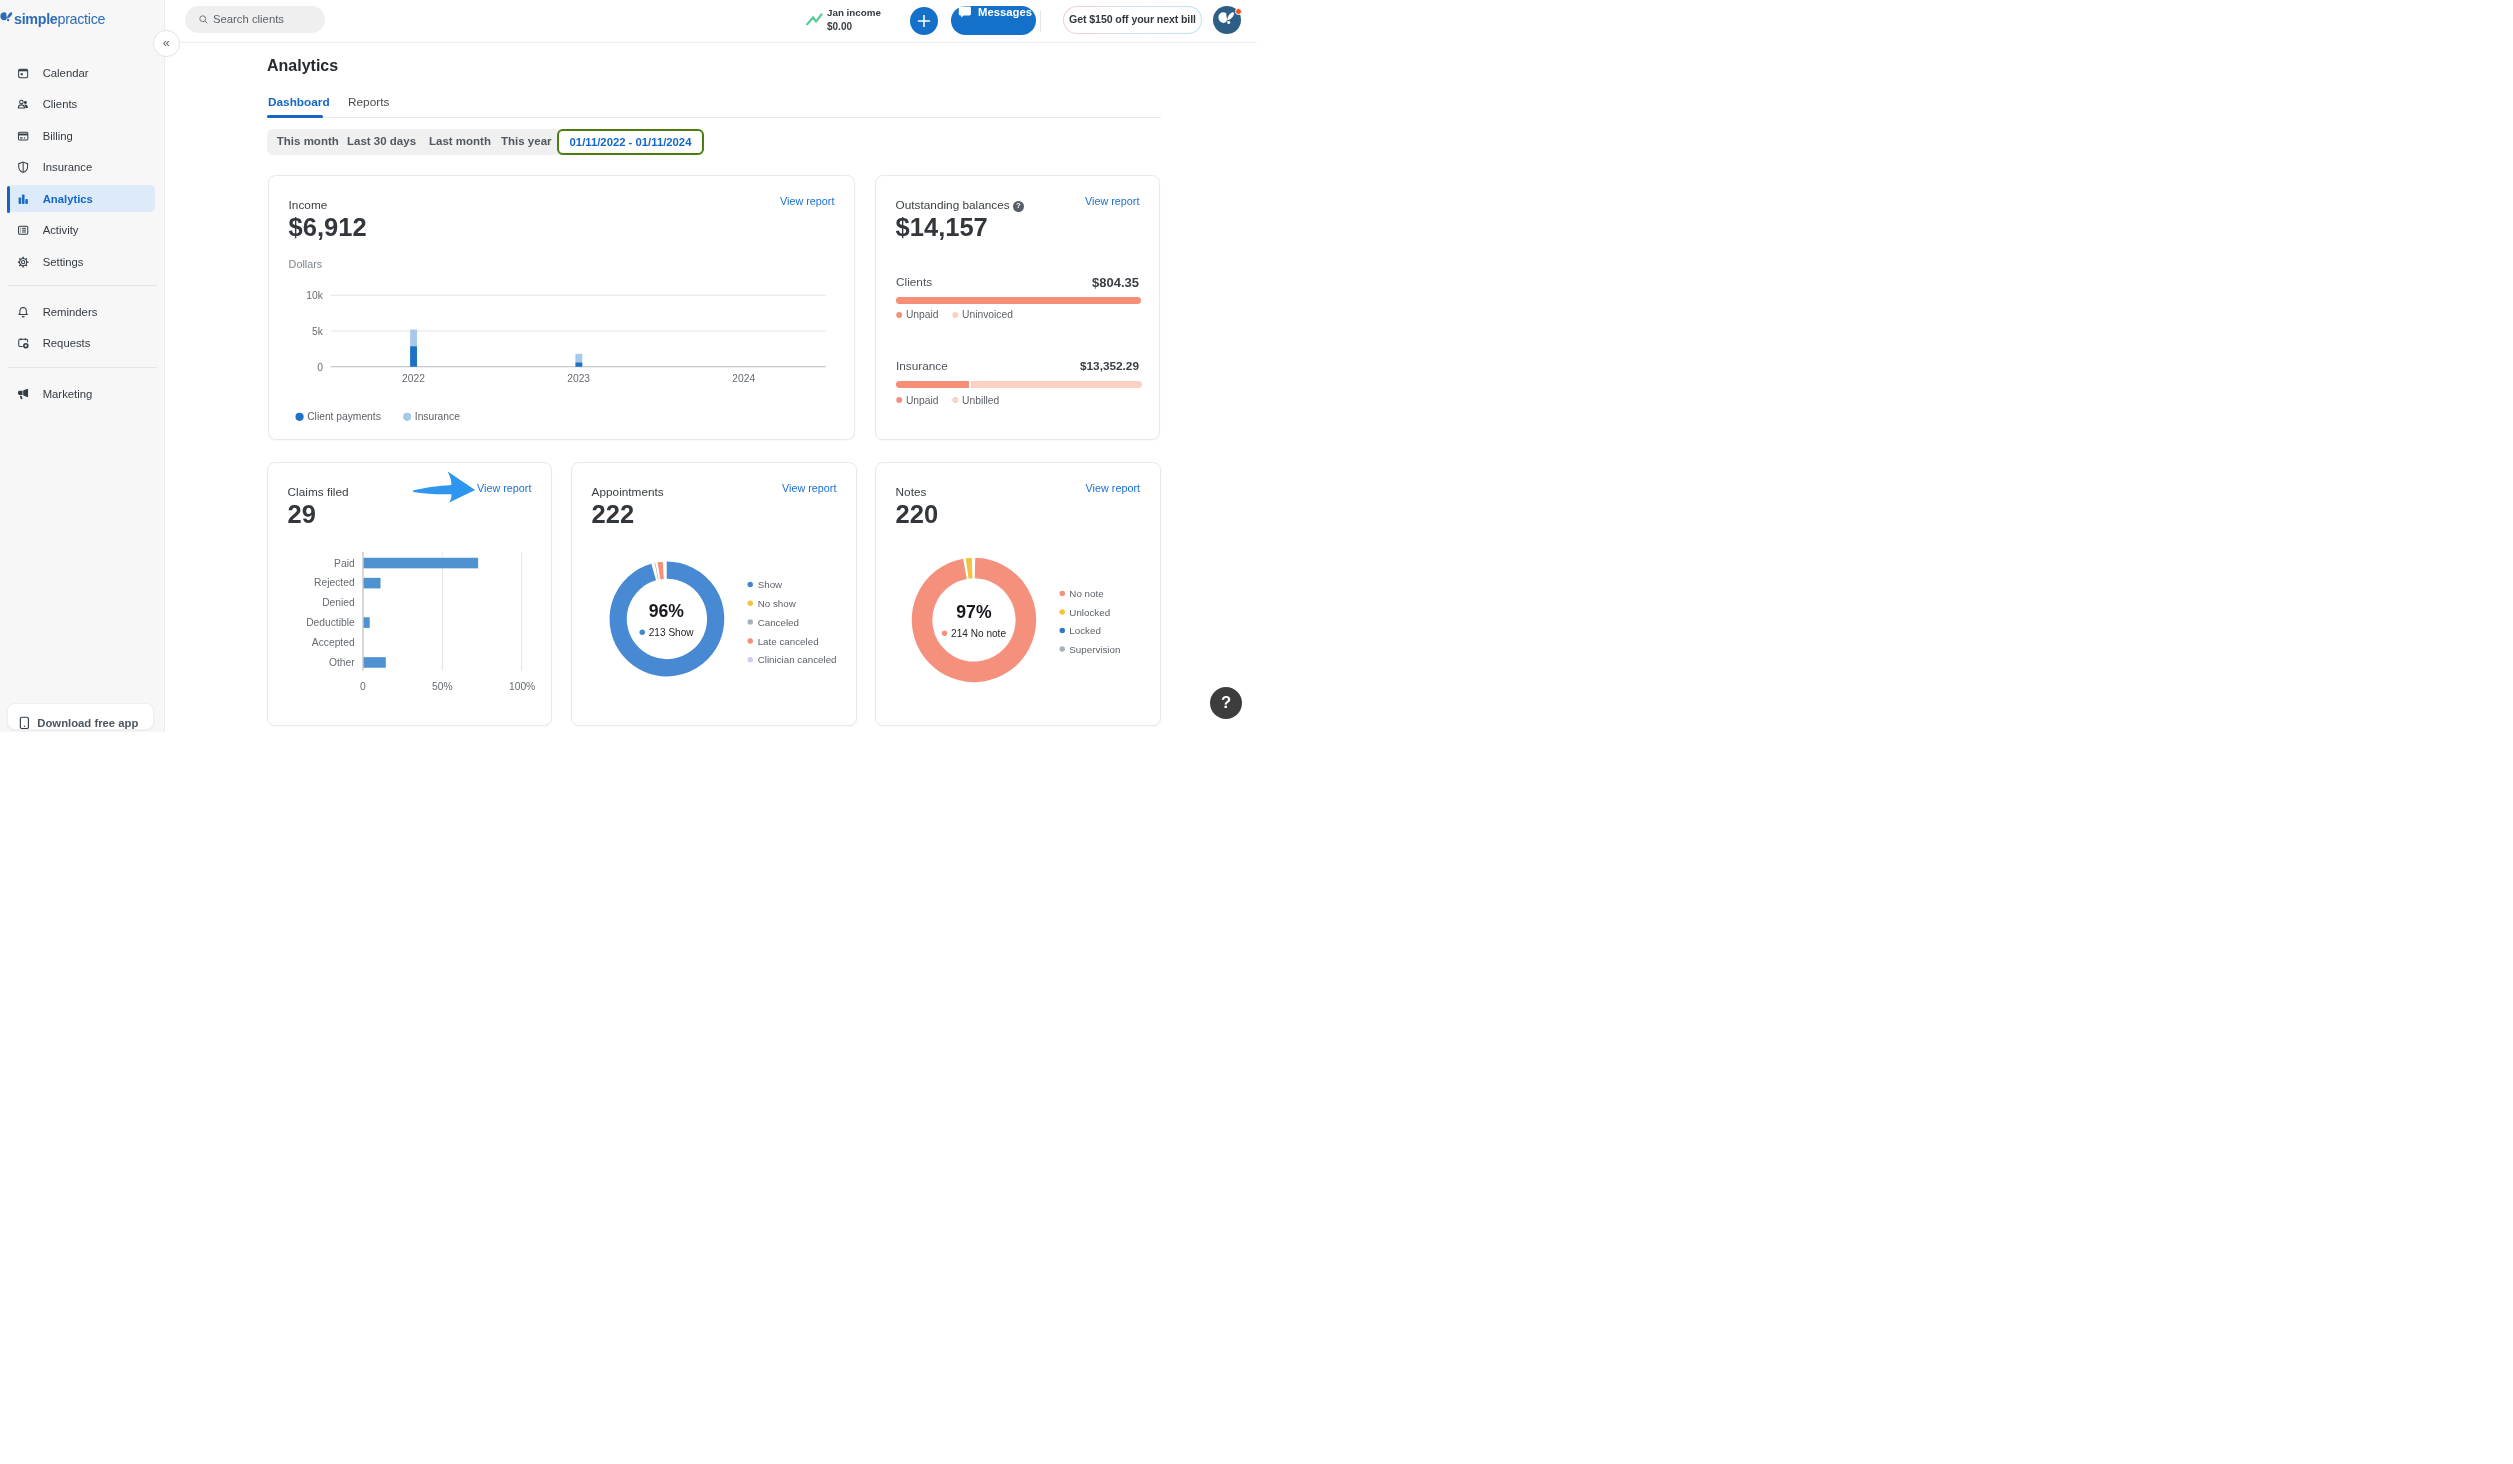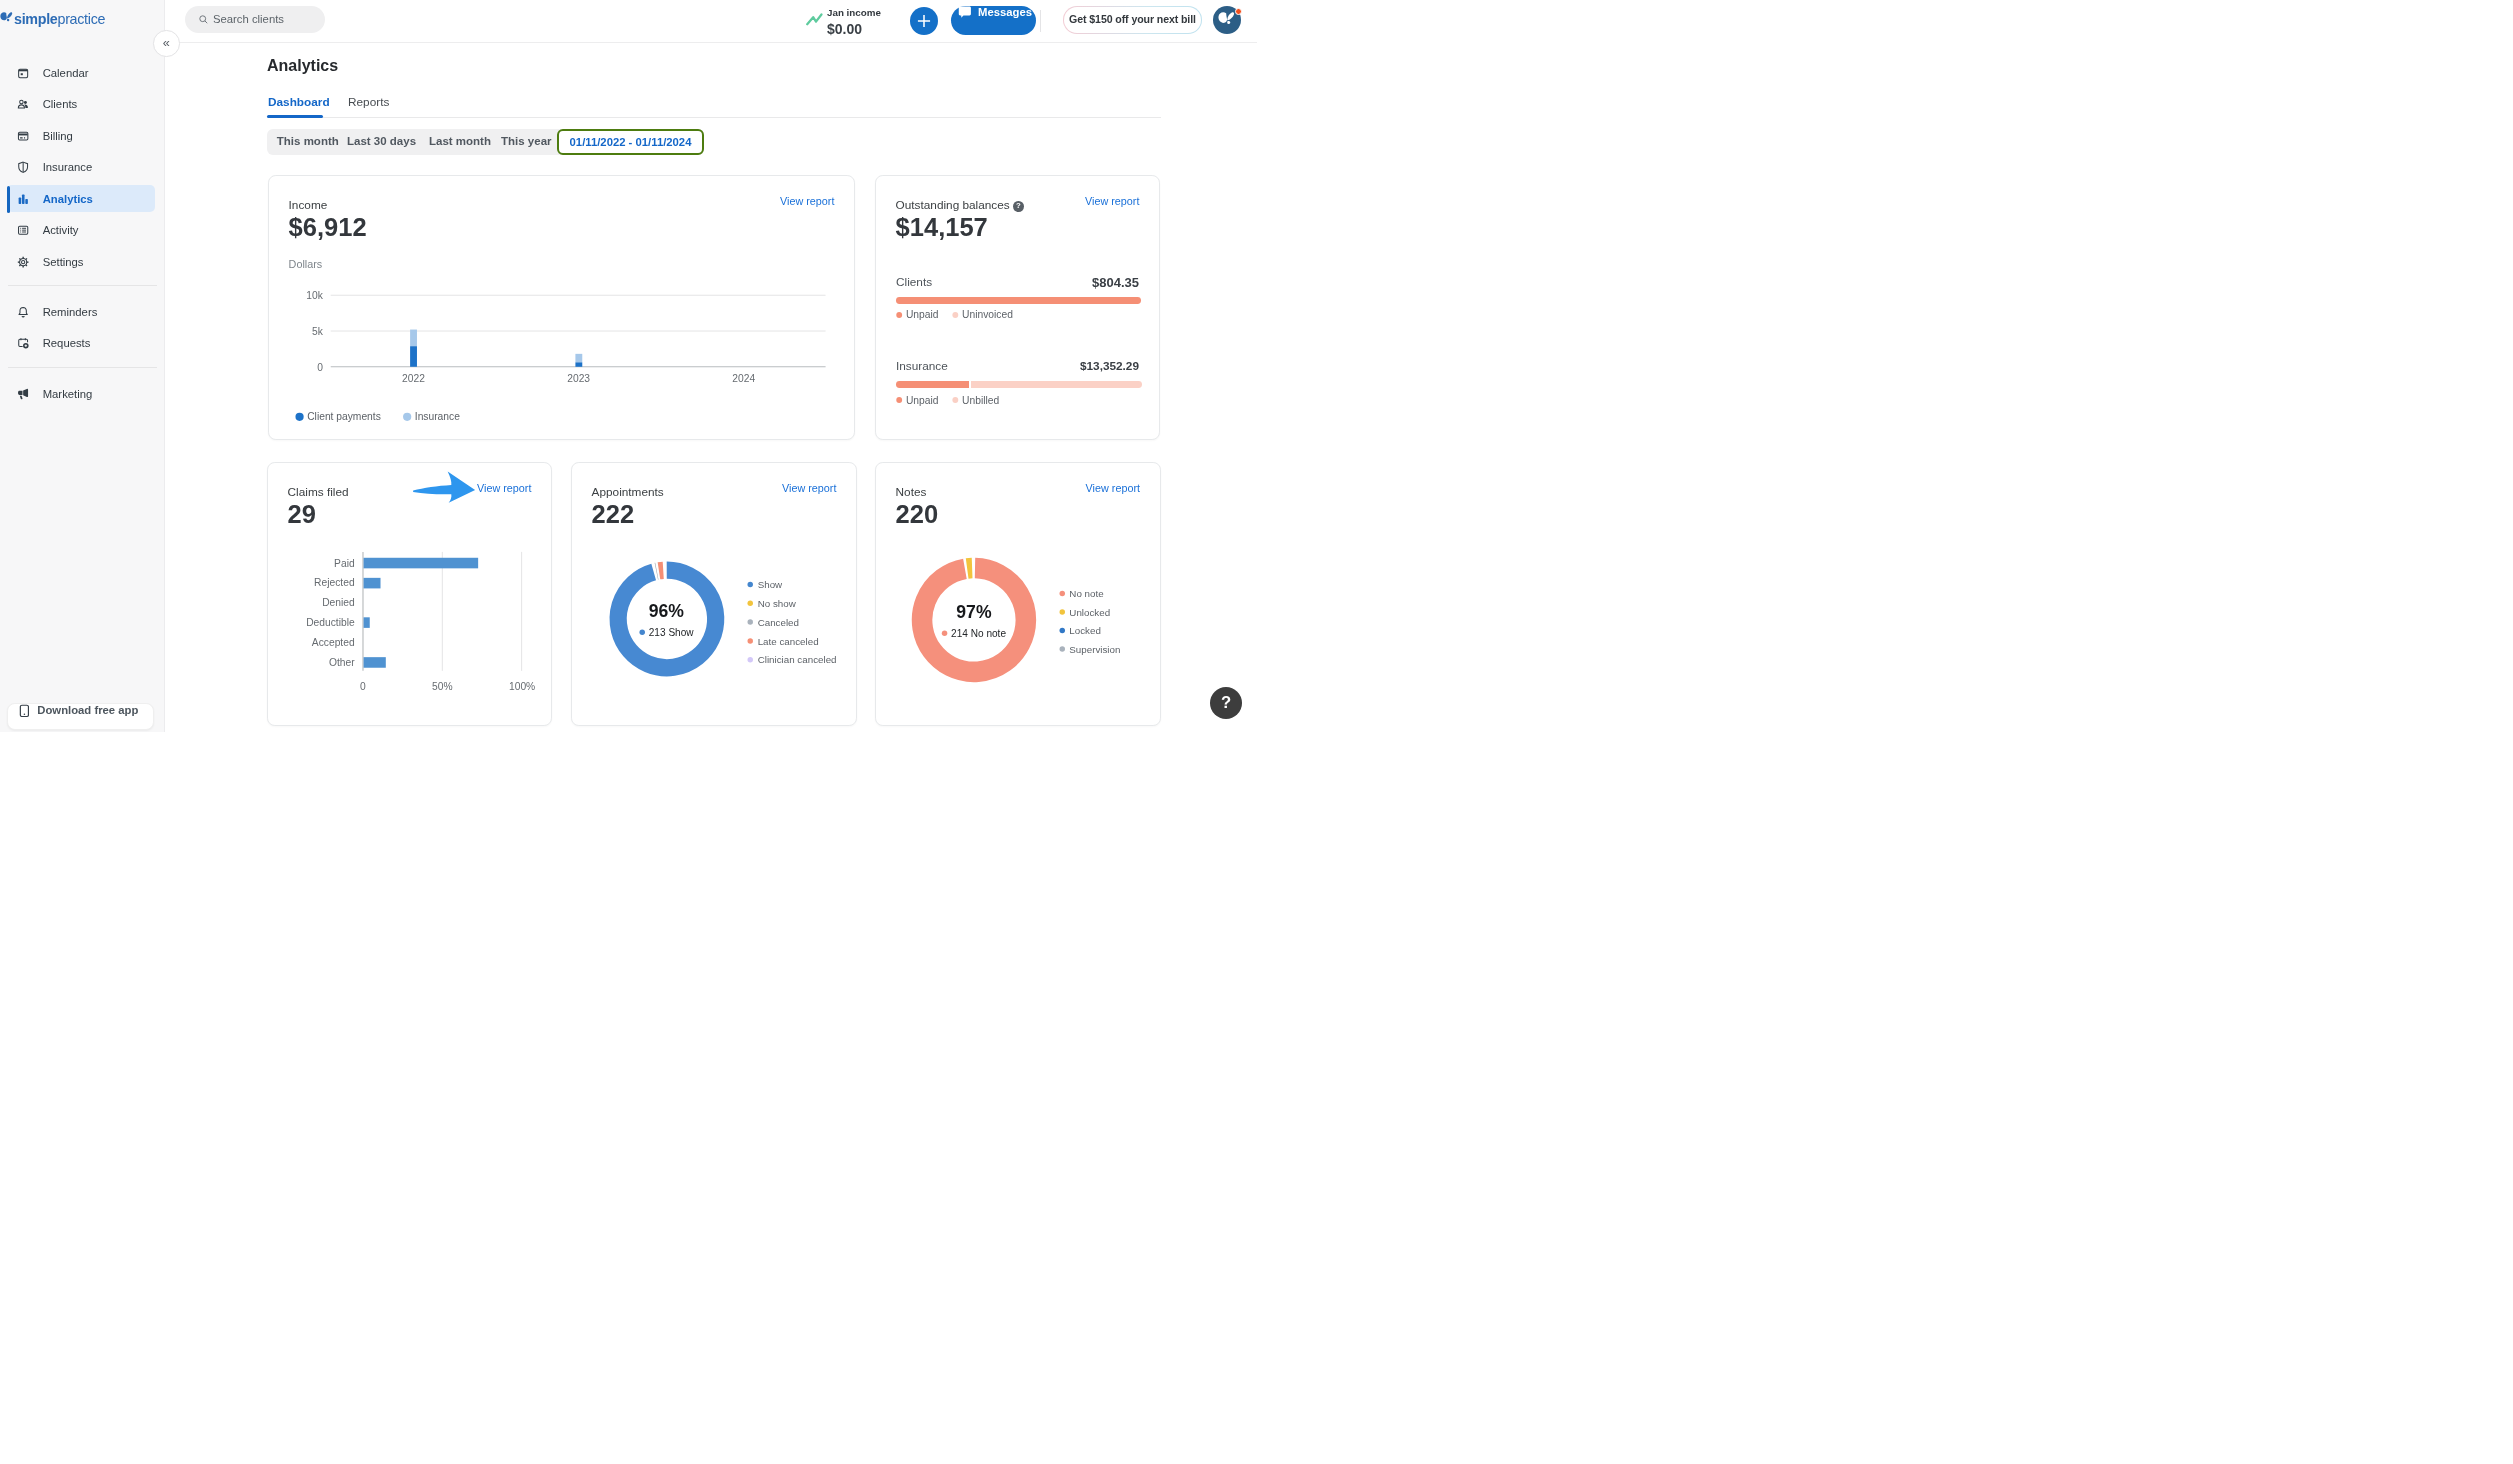--- a/index.html
+++ b/index.html
@@ -18,35 +18,35 @@
 .nav-item { position:absolute; left:6.9px; width:148px; height:26.5px;
   display:flex; align-items:center; border-radius:4.9px; }
 .nav-item .ic { width:12.3px; height:12.3px; margin-left:10.3px; flex:0 0 12.3px; }
 .nav-item .t { margin-left:13.2px; font-size:11.3px; font-weight:500; color:#333b42;text-align:center; }
 .nav-item.sel { background:#dceafa; }
 .nav-item.sel .t { color:#1467c8; font-weight:700; }
 .selbar { position:absolute; left:6.9px; width:3.1px; border-radius:2px; background:#1566c0; z-index:2; }
 .sdiv { position:absolute; left:7.8px; width:149px; height:1px; background:#e5e5e6; }
 .dl-btn { position:absolute; left:6.9px; top:703px; width:147px; height:27.4px;
   background:#fff; border:1px solid #efefef; border-radius:7.8px; box-shadow:0 1px 2px rgba(0,0,0,.05);
-  display:flex; align-items:flex-start; }
+  display:flex; align-items:flex-end; }
 .dl-btn .t { margin-left:7.8px; font-size:11.3px; font-weight:700; color:#4d565e; }
 
 
 .header { position:absolute; left:165px; top:0; width:1092px; height:43px;
   background:#fff; border-bottom:1px solid #ededee; }
 .search { position:absolute; left:185px; top:5.9px; width:140px; height:27.4px;
   background:#efeff0; border-radius:13.7px; }
 .search .t { position:absolute; left:28px; top:7.4px; font-size:11.3px; color:#5c6369; }
 .collapse { position:absolute; left:153px; top:30px; width:26.5px; height:26.5px; border-radius:50%;
   background:#fff; border:1px solid #e3e3e5; color:#585f66; text-align:center;
   font-size:12.7px; line-height:24.5px; z-index:5; }
 .jan { position:absolute; left:827px; top:6.9px; }
 .jan .l1 { font-size:9.8px; font-weight:700; color:#33393f; }
-.jan .l2 { font-size:14px; font-weight:600; color:#3a4046; margin-top:2.9px; }
+.jan .l2 { font-size:10px; font-weight:600; color:#3a4046; margin-top:2.9px; }
 .plusbtn { position:absolute; left:910px; top:6.5px; width:28px; height:28px; border-radius:50%;
   background:#1470c8; }
 .msgbtn { position:absolute; left:951px; top:5.9px; width:85px; height:29px; border-radius:14.7px;
   background:#1470c8; display:flex; align-items:flex-start; }
 .msgbtn .t { color:#fff; font-size:11.3px; font-weight:700; margin-left:5.9px; }
 .hdiv { position:absolute; left:1040px; top:9.8px; width:1px; height:22.5px; background:#e4e4e6; }
 .pill { position:absolute; left:1063px; top:5.9px; width:139px; height:28px; border-radius:14px;
   border:1.5px solid transparent;
   background:linear-gradient(#fff,#fff) padding-box,
              linear-gradient(90deg,#f3ccd4,#cde6ef 60%,#bfe2ef) border-box;

